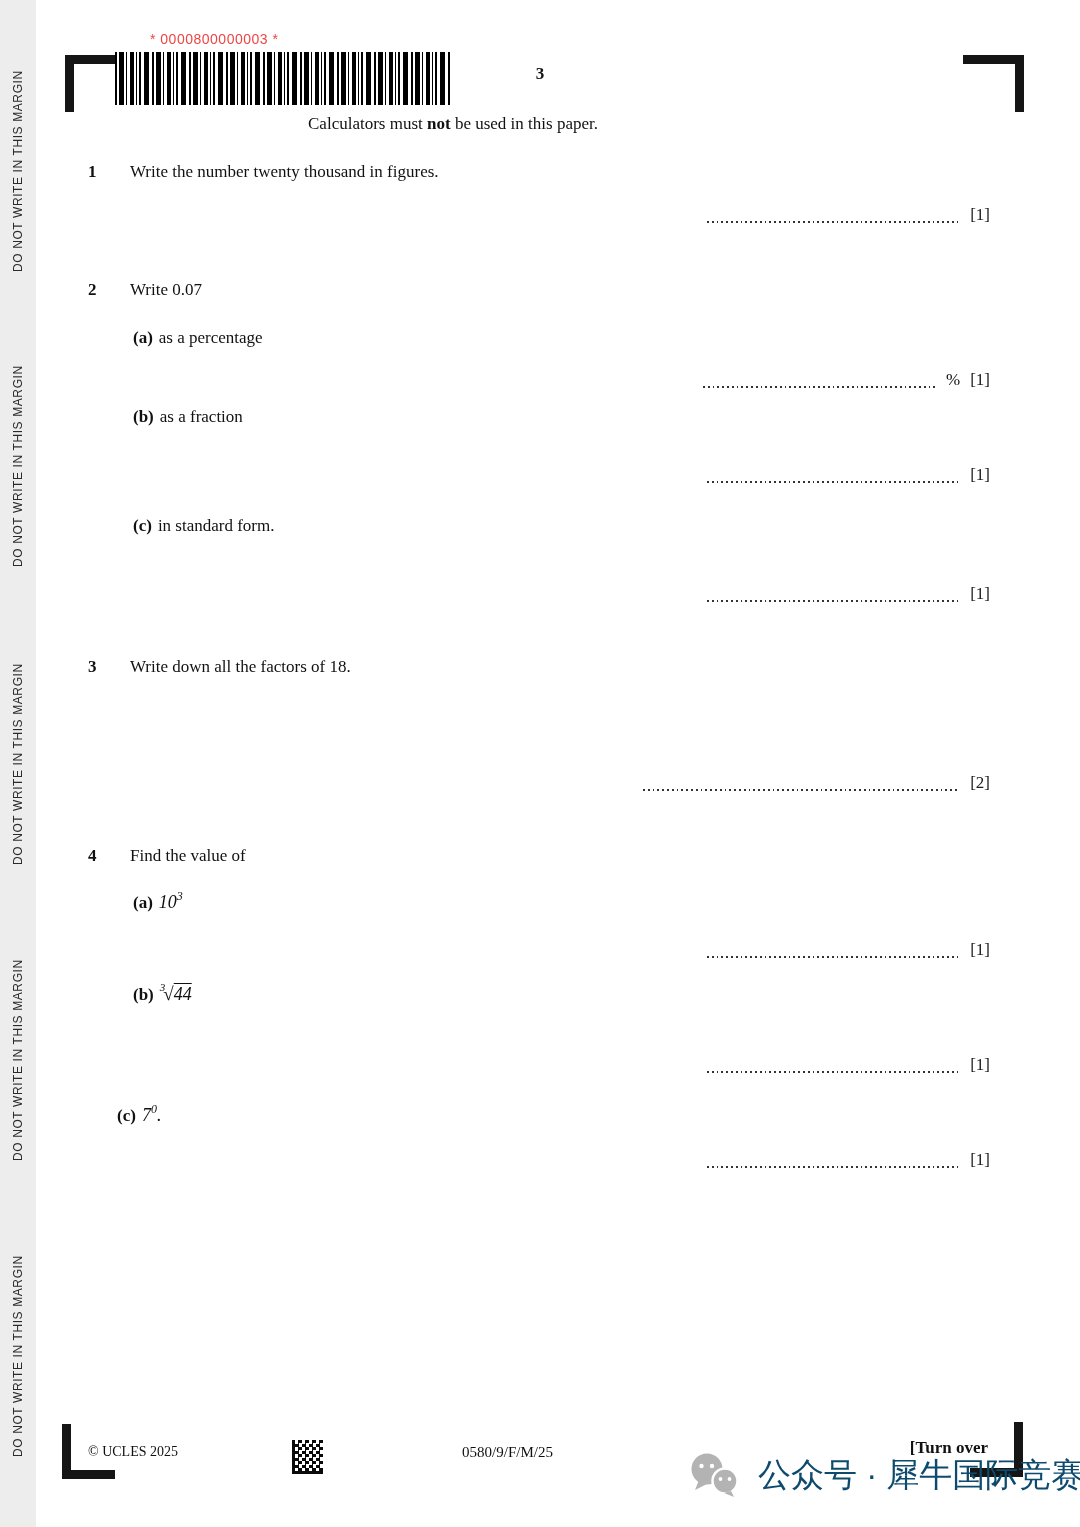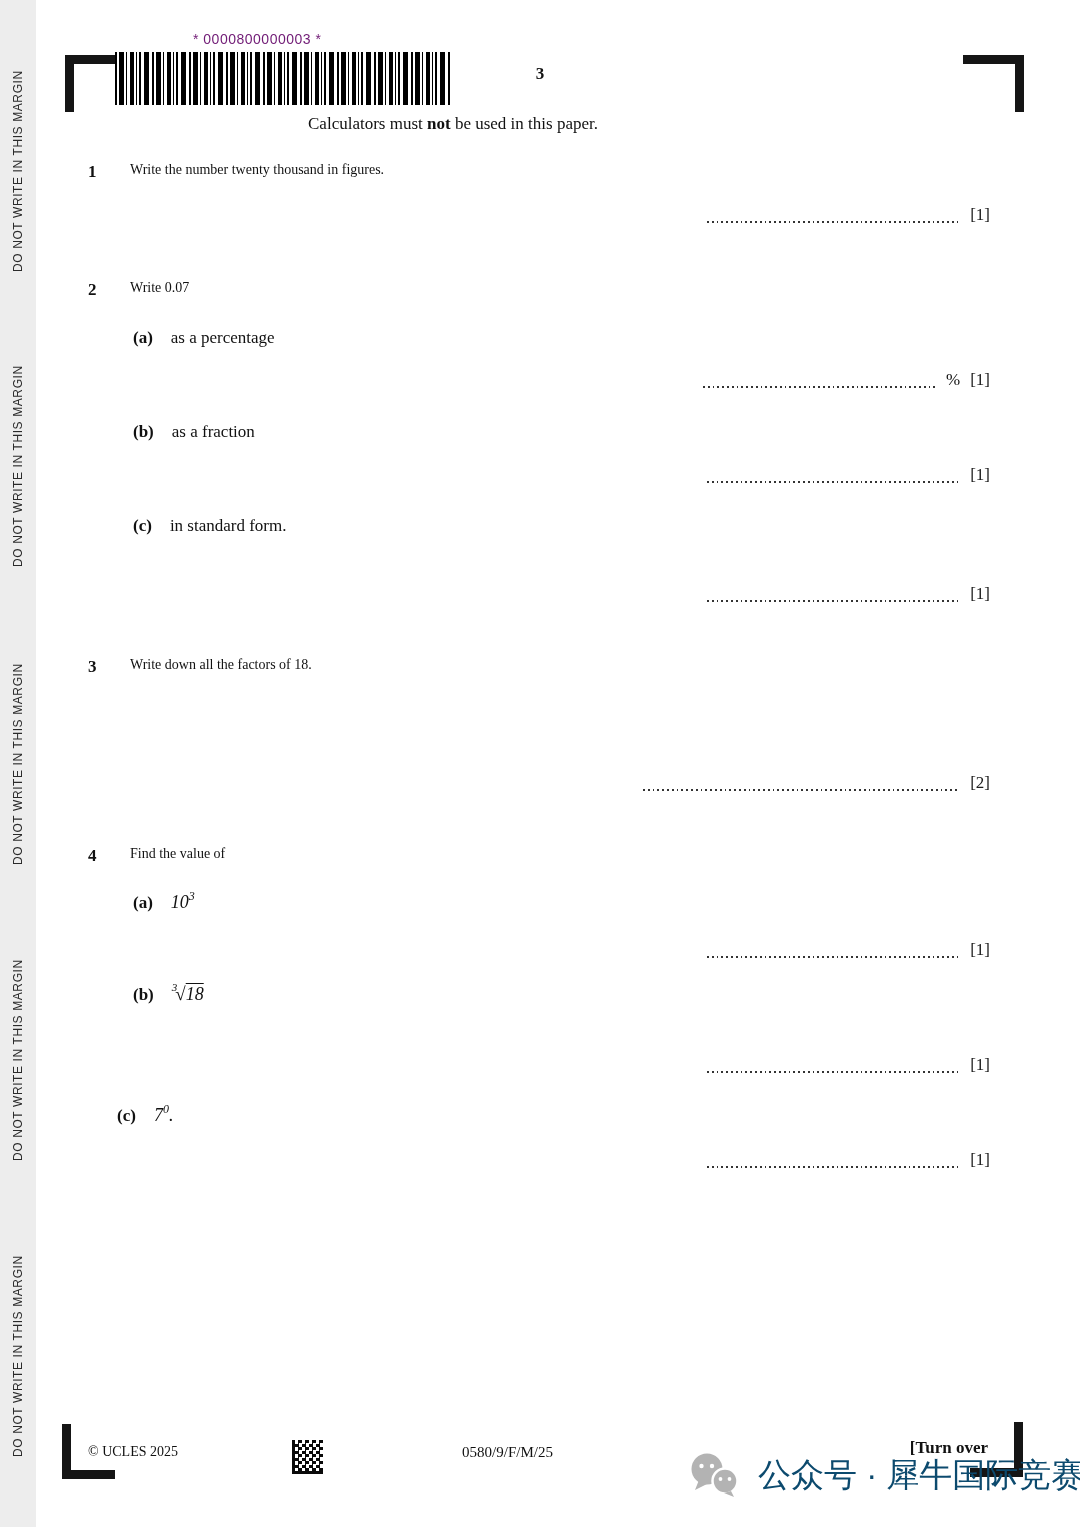--- a/index.html
+++ b/index.html
@@ -12,33 +12,33 @@
         font-family:"Liberation Sans", sans-serif;font-size:12px;font-weight:500;color:#2a2a2a;
         letter-spacing:0.6px;white-space:nowrap;}
   
   .bracket{position:absolute;}
   .bracket.tl{left:65px;top:55px;width:52px;height:48px;border-top:9px solid #151515;border-left:9px solid #151515;}
   .bracket.tr{left:963px;top:55px;width:52px;height:48px;border-top:9px solid #151515;border-right:9px solid #151515;}
   .bracket.bl{left:62px;top:1424px;width:44px;height:46px;border-bottom:9px solid #151515;border-left:9px solid #151515;}
   .bracket.br{left:970px;top:1422px;width:44px;height:46px;border-bottom:9px solid #151515;border-right:9px solid #151515;}
   
   .barcode-text{position:absolute;left:150px;top:31px;font-family:"Liberation Sans", sans-serif;
-        font-size:14px;color:#701a75;letter-spacing:0.5px;margin-left:43px;}
+        font-size:14px;color:#ef4444;letter-spacing:0.5px;}
   .barcode{position:absolute;left:115px;top:52px;width:335px;height:53px;background:
         repeating-linear-gradient(90deg,#000 0 2px,#fff 2px 4px,#000 4px 9px,#fff 9px 11px,
         #000 11px 12px,#fff 12px 15px,#000 15px 19px,#fff 19px 21px,#000 21px 22px,#fff 22px 24px,
         #000 24px 26px,#fff 26px 29px,#000 29px 34px,#fff 34px 37px);}
   .page-number{position:absolute;left:0;top:64px;width:1080px;text-align:center;font-weight:bold;font-size:17px;}
   .instruction{position:absolute;left:0;top:114px;width:906px;text-align:center;font-size:17px;}
   
   .qnum{position:absolute;font-weight:bold;font-size:17px;}
-  .qtext{position:absolute;font-size:14px;text-align:center;}
+  .qtext{position:absolute;font-size:17px;text-align:center;}
   .plabel{font-weight:bold;}
   .part{position:absolute;font-size:17px;}
-  .part .ptext{margin-left:18px;}
+  .part .ptext{margin-left:6px;}
   .math{font-size:18px;font-style:italic;}
   .math sup{font-size:12px;position:relative;top:-1px;}
   .rad-index{font-size:11px;position:relative;top:-9px;margin-right:-2px;}
   .radical{font-size:19px;}
   .vinculum{text-decoration:overline;}
   
   .answer-row{position:absolute;right:90px;display:flex;align-items:flex-end;gap:10px;font-size:17px;}
   .dots{display:inline-block;height:17px;width:253px;
         background-image:repeating-linear-gradient(90deg,#333 0 1.8px,transparent 1.8px 4.8px);
         background-size:100% 2.2px;background-position:left bottom 2px;background-repeat:no-repeat;}
@@ -89,21 +89,21 @@
   <div class="qnum" style="left:88px;top:280px">2</div>
   <div class="qtext" style="left:130px;top:280px">Write 0.07</div>
 
   <div class="part" style="left:133px;top:328px"><span class="plabel">(a)</span><span class="ptext">as a percentage</span></div>
   <div class="answer-row" style="top:370px">
     <span class="dots narrow"></span>
     <span class="unit">%</span>
     <span class="mark">[1]</span>
   </div>
 
-  <div class="part" style="left:133px;top:422px"><span class="plabel">(b)</span><span class="ptext">as a fraction</span></div>
+  <div class="part" style="left:133px;top:407px"><span class="plabel">(b)</span><span class="ptext">as a fraction</span></div>
   <div class="answer-row" style="top:465px">
     <span class="dots"></span>
     <span class="mark">[1]</span>
   </div>
 
   <div class="part" style="left:133px;top:516px"><span class="plabel">(c)</span><span class="ptext">in standard form.</span></div>
   <div class="answer-row" style="top:584px">
     <span class="dots"></span>
     <span class="mark">[1]</span>
   </div>
@@ -117,21 +117,21 @@
 
   <div class="qnum" style="left:88px;top:846px">4</div>
   <div class="qtext" style="left:130px;top:846px">Find the value of</div>
 
   <div class="part" style="left:133px;top:890px"><span class="plabel">(a)</span><span class="ptext math"><span>10</span><sup>3</sup></span></div>
   <div class="answer-row" style="top:940px">
     <span class="dots"></span>
     <span class="mark">[1]</span>
   </div>
 
-  <div class="part" style="left:133px;top:983px"><span class="plabel">(b)</span><span class="ptext math"><span class="rad-index">3</span><span class="radical">√</span><span class="vinculum">18</span></span></div>
+  <div class="part" style="left:133px;top:983px"><span class="plabel">(b)</span><span class="ptext math"><span class="rad-index">3</span><span class="radical">√</span><span class="vinculum">44</span></span></div>
   <div class="answer-row" style="top:1055px">
     <span class="dots"></span>
     <span class="mark">[1]</span>
   </div>
 
   <div class="part" style="left:117px;top:1103px"><span class="plabel">(c)</span><span class="ptext math"><span>7</span><sup>0</sup><span>.</span></span></div>
   <div class="answer-row" style="top:1150px">
     <span class="dots"></span>
     <span class="mark">[1]</span>
   </div>

